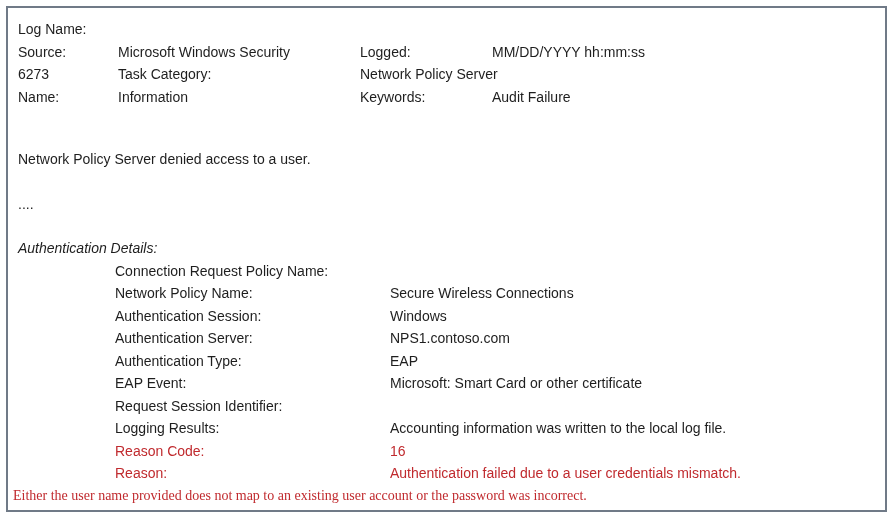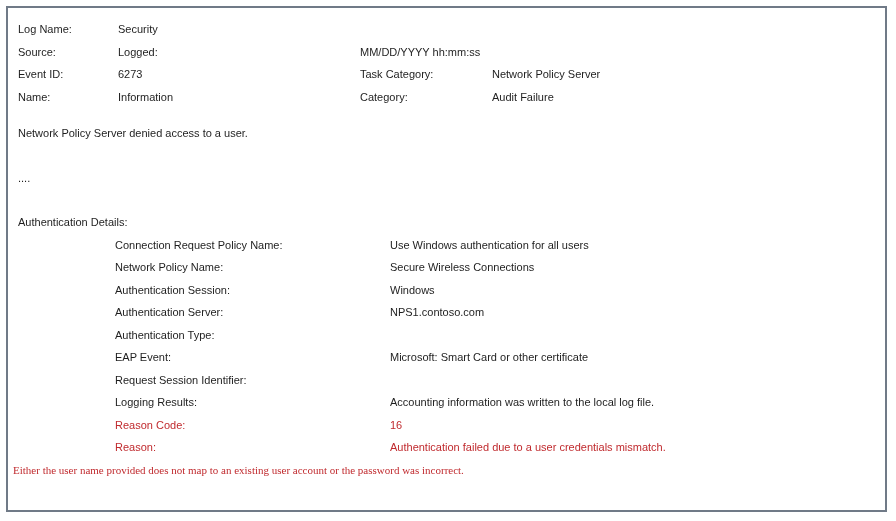--- a/index.html
+++ b/index.html
@@ -17,95 +17,94 @@
     overflow: hidden;
   }
   .frame {
     position: absolute;
     left: 6px; top: 6px; right: 9px; bottom: 9px;
     border: 2px solid var(--border);
     background: var(--background);
   }
   .content {
     padding: 10px 10px 0 10px;
-    font-size: 11px;
+    font-size: 14px;
     line-height: 22.5px;
     white-space: nowrap;
   }
   .hdr-row {
     display: grid;
     grid-template-columns: 100px 242px 132px 1fr;
   }
-  .desc { margin-top: 14px; }
+  .desc { margin-top: 40px; }
   .dots { margin-top: 22px; }
-  .section-title { margin-top: 22px; }
+  .section-title { margin-top: 22px; font-style: italic; }
   .detail-row {
     display: grid;
     grid-template-columns: 275px 1fr;
     padding-left: 97px;
   }
   .alert { color: var(--alert); }
   .footnote {
     color: var(--alert);
     margin-left: -5px;
     font-family: Liberation Serif, serif;
   }
 </style>
 </head>
 <body>
 
 <div class="frame">
   <div class="content">
 
     <div class="hdr-row">
       <span>Log Name:</span>
-      <span>Security</span>
       <span></span>
       <span></span>
     </div>
     <div class="hdr-row">
       <span>Source:</span>
+      <span>Microsoft Windows Security</span>
       <span>Logged:</span>
       <span>MM/DD/YYYY hh:mm:ss</span>
     </div>
     <div class="hdr-row">
-      <span>Event ID:</span>
       <span>6273</span>
       <span>Task Category:</span>
       <span>Network Policy Server</span>
     </div>
     <div class="hdr-row">
       <span>Name:</span>
       <span>Information</span>
-      <span>Category:</span>
+      <span>Keywords:</span>
       <span>Audit Failure</span>
     </div>
 
     <div class="desc">Network Policy Server denied access to a user.</div>
     <div class="dots">....</div>
     <div class="section-title">Authentication Details:</div>
 
     <div class="detail-row">
       <span>Connection Request Policy Name:</span>
-      <span>Use Windows authentication for all users</span>
     </div>
     <div class="detail-row">
       <span>Network Policy Name:</span>
       <span>Secure Wireless Connections</span>
     </div>
     <div class="detail-row">
       <span>Authentication Session:</span>
       <span>Windows</span>
     </div>
     <div class="detail-row">
       <span>Authentication Server:</span>
       <span>NPS1.contoso.com</span>
     </div>
     <div class="detail-row">
       <span>Authentication Type:</span>
+      <span>EAP</span>
     </div>
     <div class="detail-row">
       <span>EAP Event:</span>
       <span>Microsoft: Smart Card or other certificate</span>
     </div>
     <div class="detail-row">
       <span>Request Session Identifier:</span>
     </div>
     <div class="detail-row">
       <span>Logging Results:</span>

